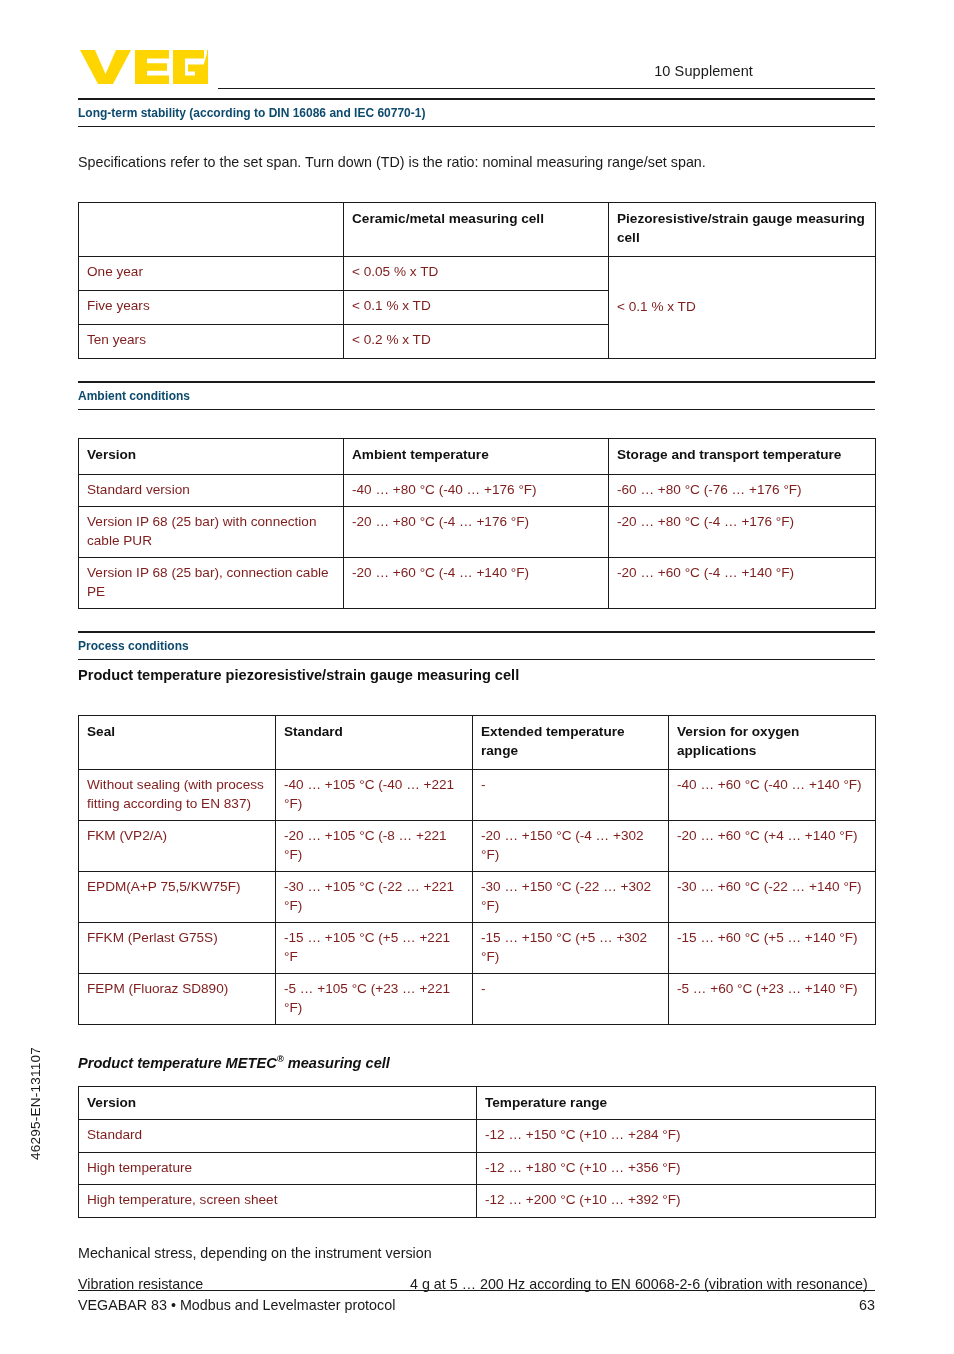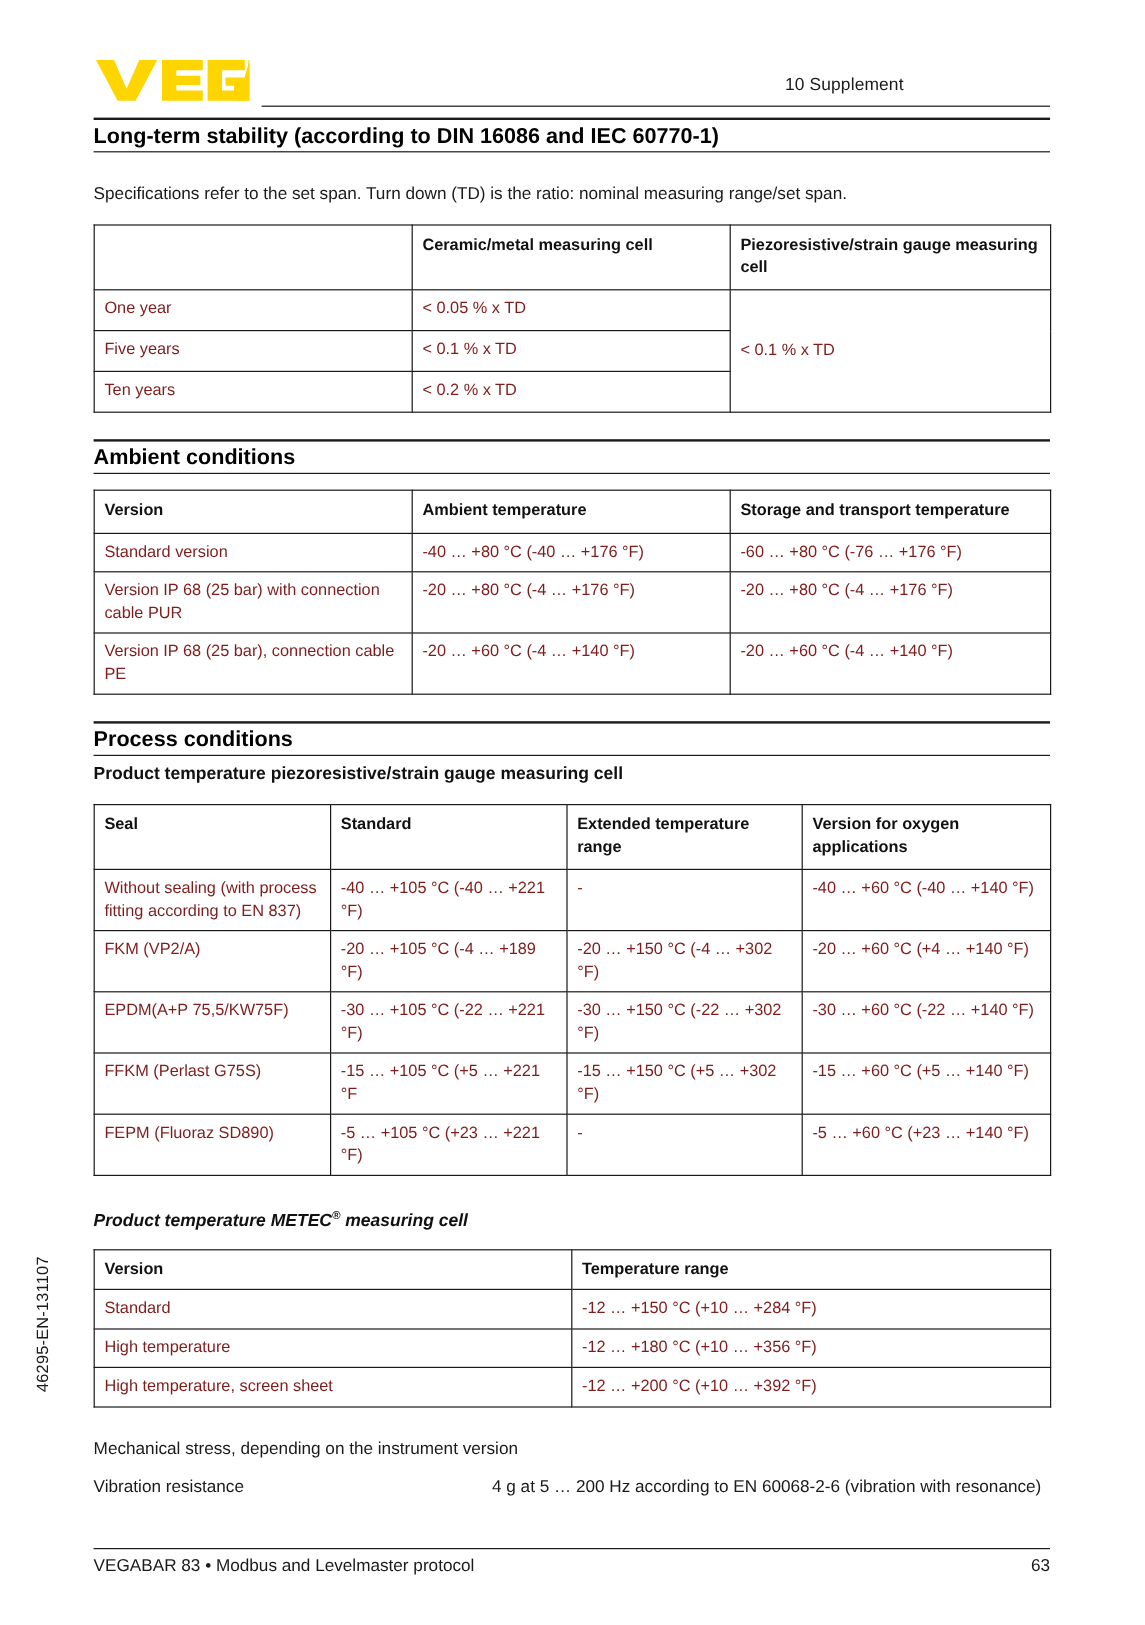--- a/index.html
+++ b/index.html
@@ -51,23 +51,23 @@
   
   .content {
     position: absolute;
     left: 78px;
     top: 98px;
     width: 797px;
   }
 
   
   .sec-head {
-    font-size: 18px;
+    font-size: 12px;
     font-weight: bold;
-    color: #000000;
+    color: #0c4a6e;
     padding: 5px 0 4px 0;
     border-top: 2.2px solid #1a1a1a;
     border-bottom: 1.4px solid #1a1a1a;
     line-height: 17px;
   }
   .sec-head-thin-bottom {
     border-bottom: 1.2px solid #1a1a1a;
   }
   .intro {
     font-size: 14.3px;
@@ -84,21 +84,21 @@
     color: #111;
     padding: 6px 0 3px 0;
     line-height: 18px;
   }
 
   
   table.doc {
     border-collapse: collapse;
     width: 797px;
     table-layout: fixed;
-    margin-top: 13px;
+    margin-top: 28px;
     margin-bottom: 0;
   }
   table.doc td, table.doc th {
     border: 1.1px solid #1a1a1a;
     vertical-align: top;
     padding: 6px 8px 7px 8px;
     font-size: 13.6px;
     line-height: 18.5px;
     text-align: left;
     font-weight: normal;
@@ -294,21 +294,21 @@
           <td class="hdr">Version for oxygen applications</td>
         </tr>
         <tr>
           <td>Without sealing (with process fitting according to EN 837)</td>
           <td>-40 … +105 °C (-40 … +221 °F)</td>
           <td>-</td>
           <td>-40 … +60 °C (-40 … +140 °F)</td>
         </tr>
         <tr>
           <td>FKM (VP2/A)</td>
-          <td>-20 … +105 °C (-4 … +189 °F)</td>
+          <td>-20 … +105 °C (-8 … +221 °F)</td>
           <td>-20 … +150 °C (-4 … +302 °F)</td>
           <td>-20 … +60 °C (+4 … +140 °F)</td>
         </tr>
         <tr>
           <td>EPDM(A+P 75,5/KW75F)</td>
           <td>-30 … +105 °C (-22 … +221 °F)</td>
           <td>-30 … +150 °C (-22 … +302 °F)</td>
           <td>-30 … +60 °C (-22 … +140 °F)</td>
         </tr>
         <tr>

